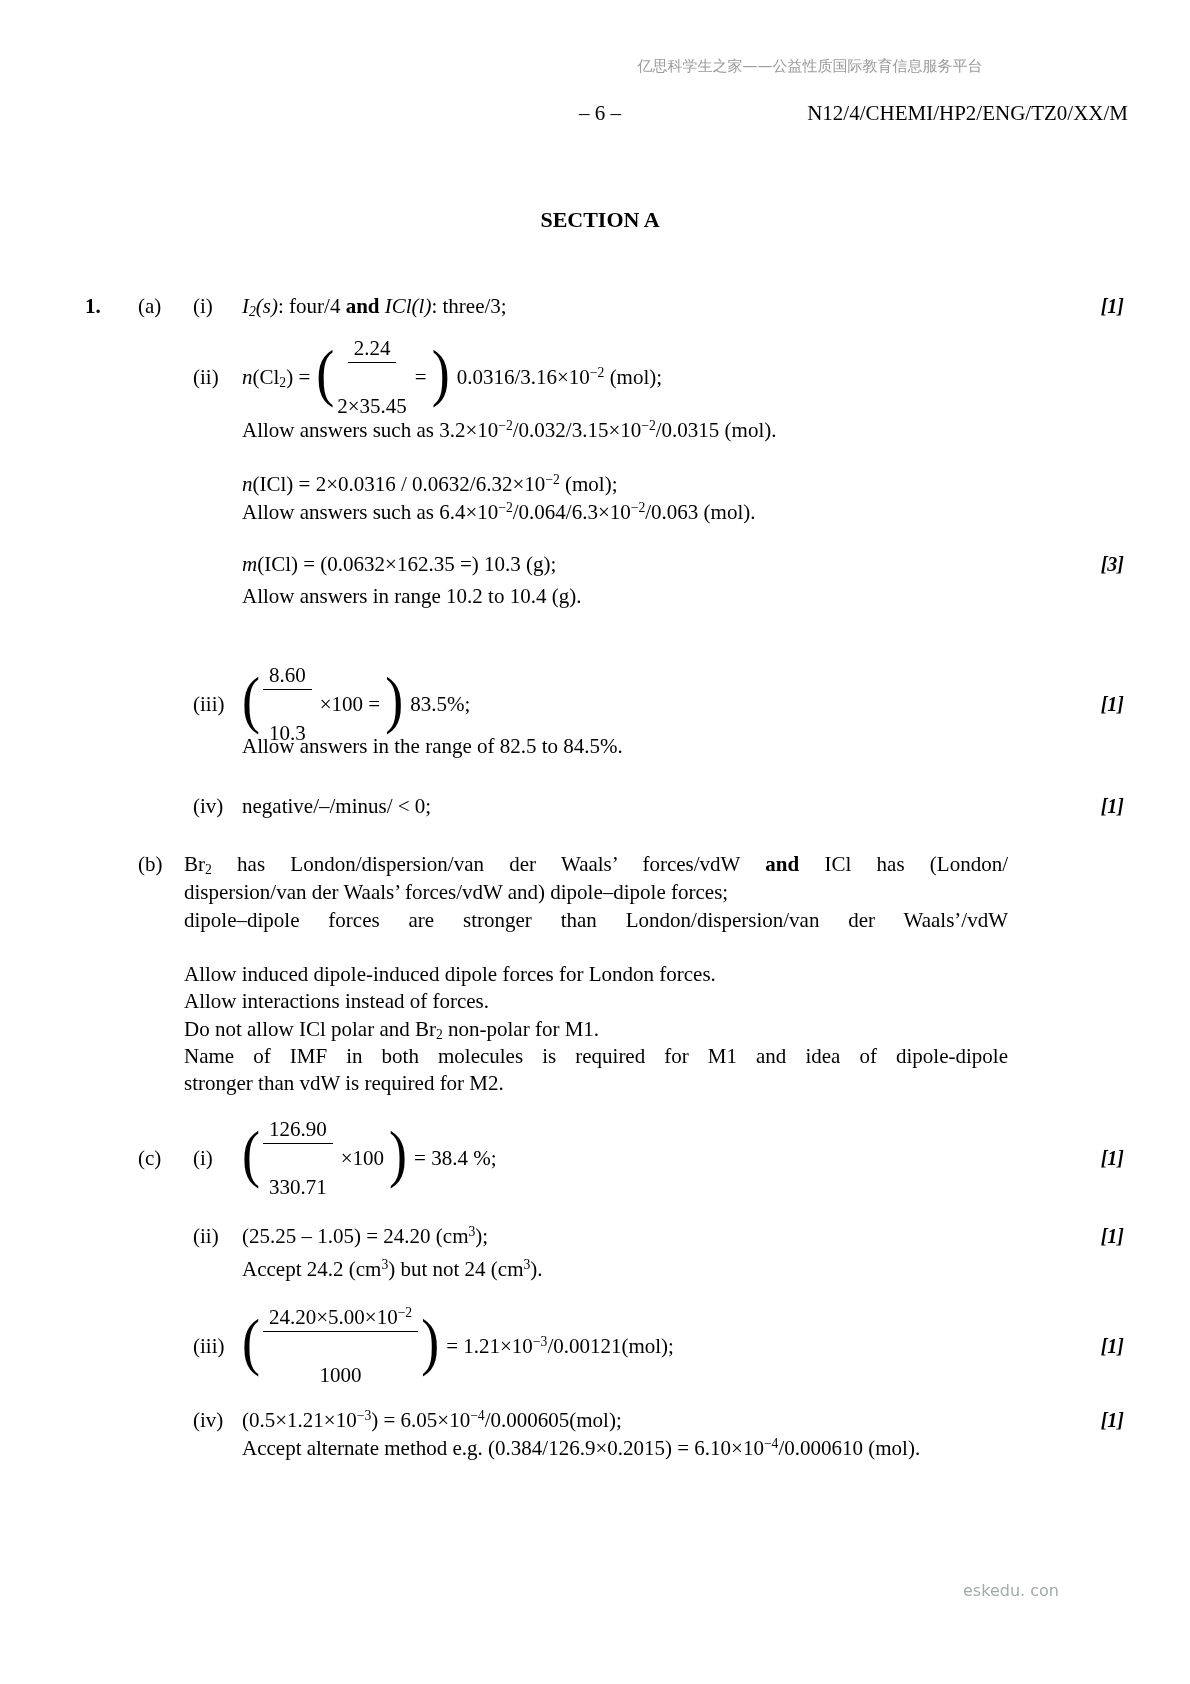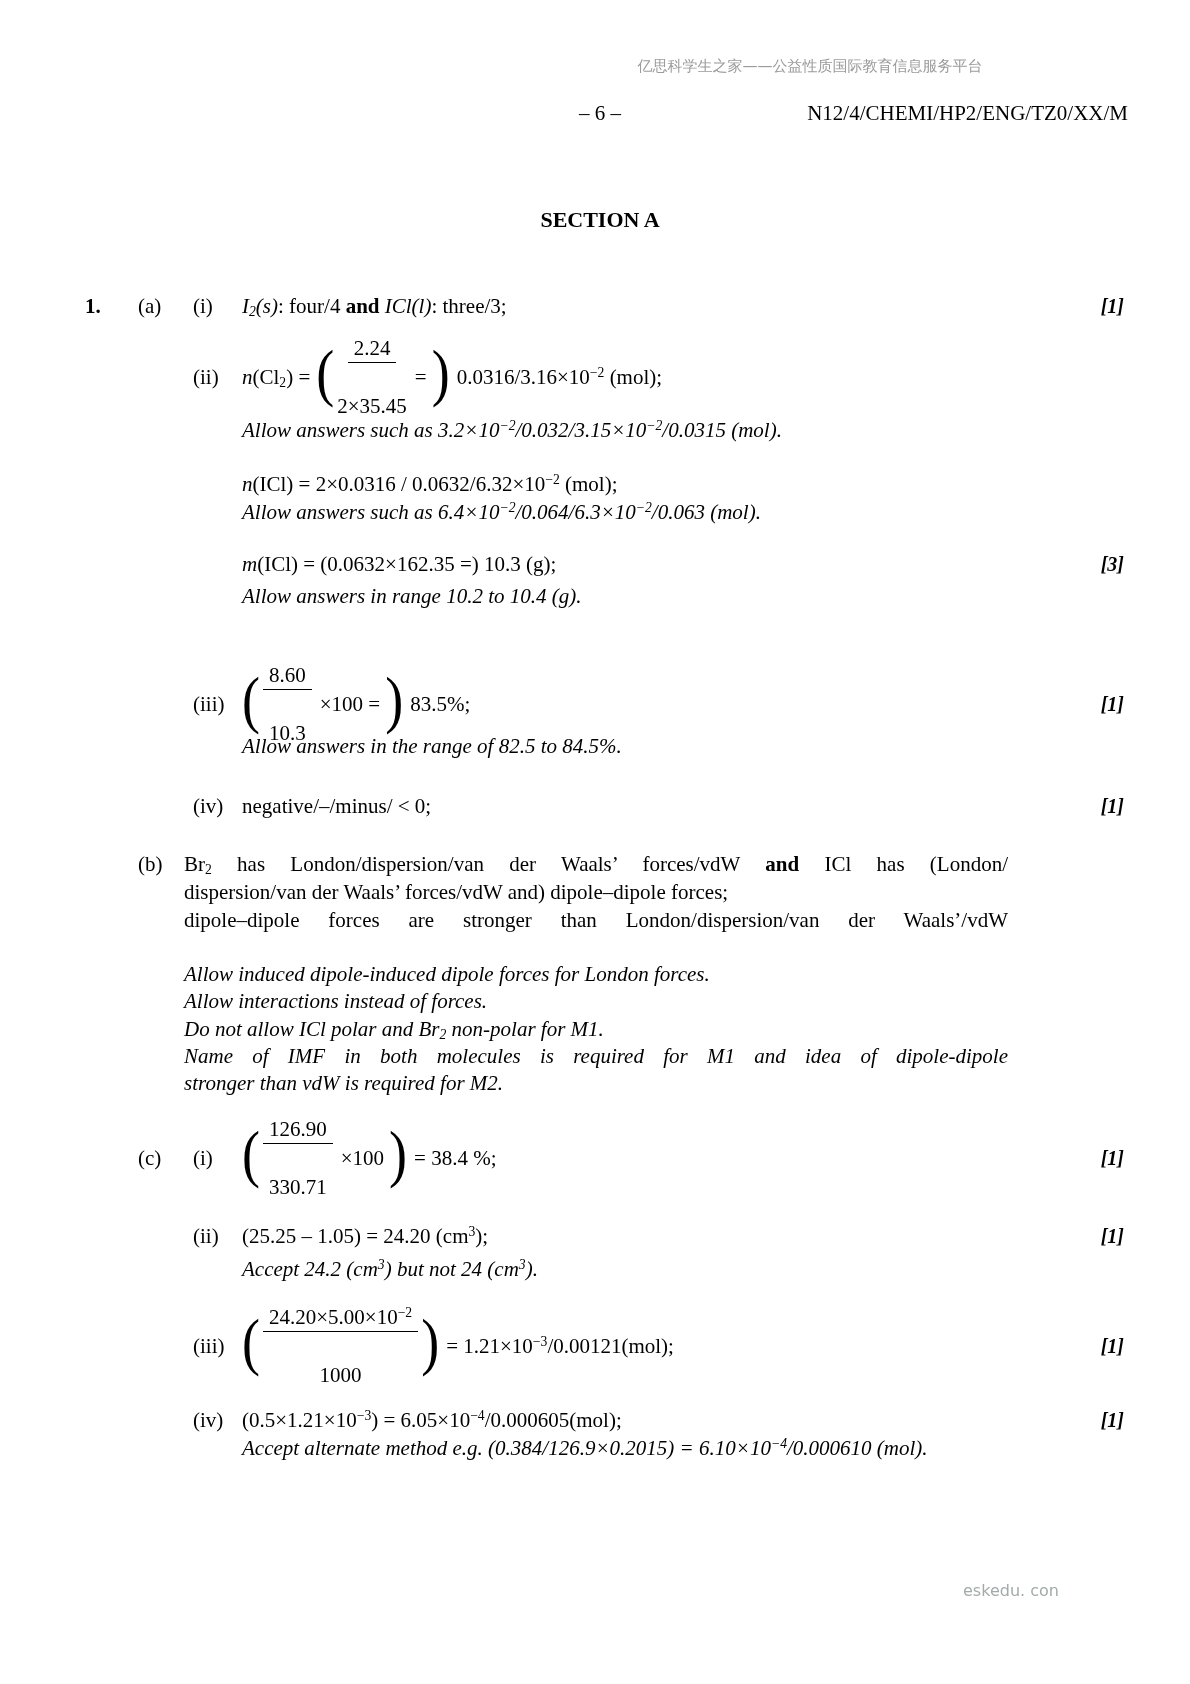--- a/index.html
+++ b/index.html
@@ -11,21 +11,21 @@
   .frow{height:76px;}
   .frow .lbl,.frow .mark{top:50%;transform:translateY(-50%);}
   .frow .content{top:0;height:76px;display:inline-flex;align-items:center;line-height:27px;}
   .qnum{left:85px;font-weight:bold;}
   .part{left:138px;}
   .roman{left:193px;}
   .content{left:242px;}
   .bpara{left:184px;width:824px;white-space:normal;}
   .bnote{left:184px;}
   .just{text-align:justify;text-align-last:justify;}
-  .note{font-style:italic;}
+  .note{}
   .mark{left:1040px;width:84px;text-align:right;font-weight:bold;font-style:italic;font-size:20px;}
   .frac{display:inline-flex;flex-direction:column;align-items:center;text-align:center;
         margin:0 3px;line-height:25px;gap:20px;}
   .fnum{padding:0 6px 1px;border-bottom:1.5px solid #000;}
   .fden{padding-top:11px;}
   .bp{display:inline-block;font-size:54px;line-height:54px;transform:scaleY(1.18) translateY(-4px);}
   .bp.open::before{content:"(";}
   .bp.close::before{content:")";}
   .eqpre{margin-right:6px;}
   .eqpre:empty{display:none;}

